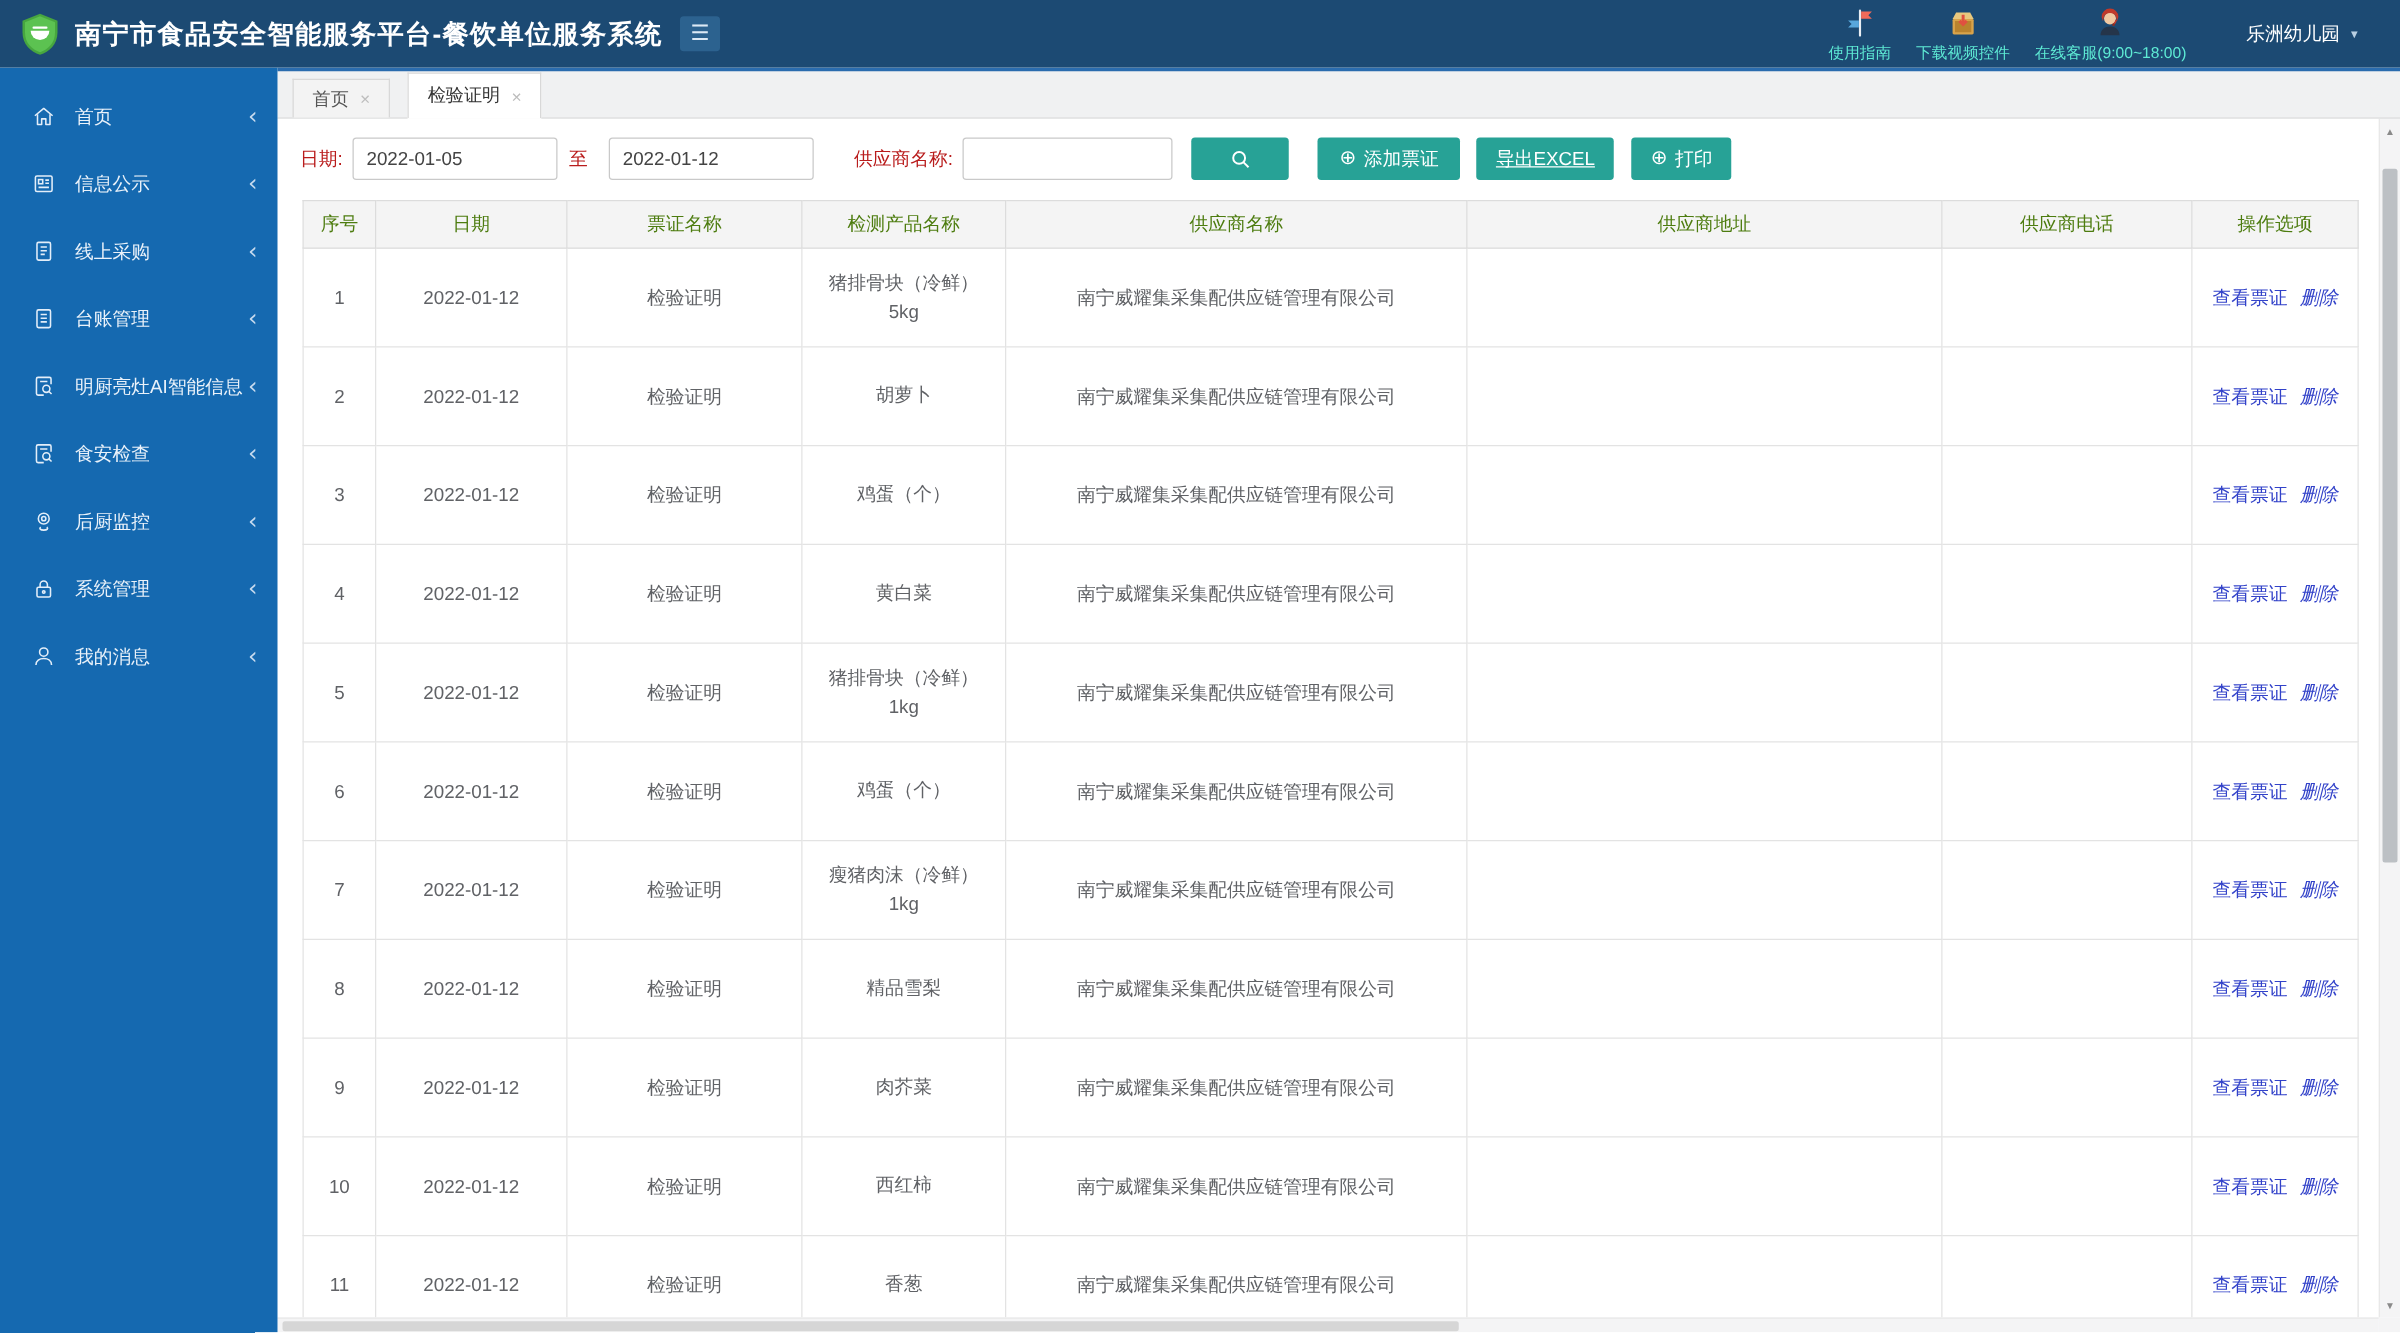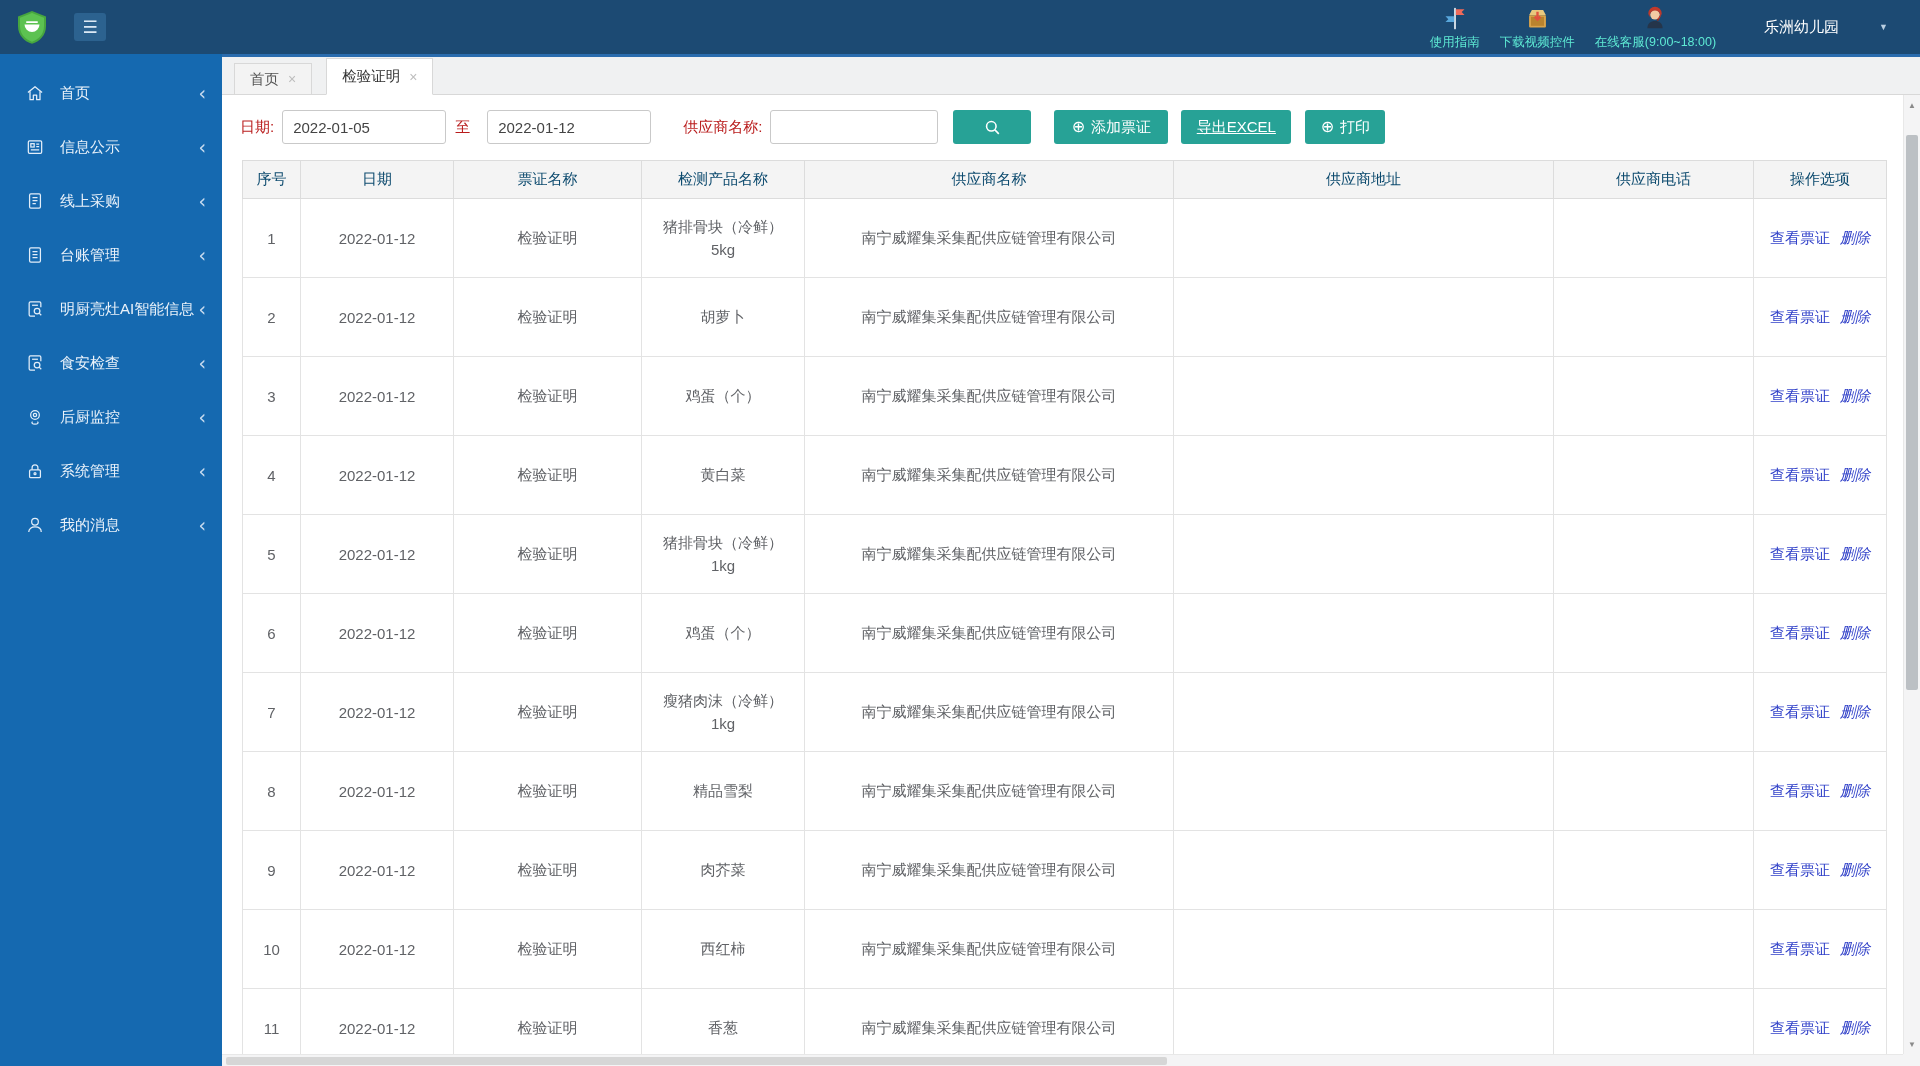--- a/index.html
+++ b/index.html
@@ -8,21 +8,21 @@
 
   
   .topbar { position:absolute; top:0; left:0; width:100%; height:54px; background:#1c4a73; display:flex; align-items:center; padding:0 22px 0 14px; z-index:5; }
   .logo { width:36px; height:36px; margin-right:10px; flex:none; }
   .app-title { color:#fff; font-size:21px; font-weight:bold; letter-spacing:1px; white-space:nowrap; }
   .burger { margin-left:14px; width:32px; height:28px; background:#2c628f; border-radius:3px; color:#dce9f5; font-size:17px; display:flex; align-items:center; justify-content:center; cursor:pointer; }
   .top-spacer { flex:1; }
   .top-link { display:flex; flex-direction:column; align-items:center; justify-content:flex-end; margin-left:20px; cursor:pointer; }
   .top-link .ticon { height:28px; display:flex; align-items:flex-end; }
   .top-link .tlabel { color:#5eead4; font-size:12.5px; margin-top:2px; white-space:nowrap; }
-  .user-chip { display:flex; align-items:center; margin-left:48px; margin-right:10px; color:#fff; font-size:15px; cursor:pointer; white-space:nowrap;gap:33px; }
+  .user-chip { display:flex; align-items:center; margin-left:48px; margin-right:10px; color:#fff; font-size:15px; cursor:pointer; white-space:nowrap; }
   .user-caret { font-size:9px; color:#b9cfe2; margin-left:7px; }
 
   
   .sidebar { position:absolute; top:54px; left:0; width:222px; bottom:0; background:#1569b0; padding-top:12px; z-index:4; }
   .side-item { display:flex; align-items:center; height:54px; padding:0 16px 0 24px; color:#eaf2fa; cursor:pointer; }
   .side-item .sicon { width:22px; height:22px; flex:none; display:flex; align-items:center; justify-content:center; }
   .side-item .slabel { flex:1; margin-left:14px; font-size:15px; white-space:nowrap; }
   .side-item .chev { font-size:19px; line-height:1; color:#c6daee; font-family:"DejaVu Sans",sans-serif; }
 
   
@@ -45,21 +45,21 @@
   .btn { height:34px; border:none; border-radius:3px; background:#27a296; color:#fff; font-size:15px; display:inline-flex; align-items:center; justify-content:center; cursor:pointer; font-family:inherit; }
   .btn-search { width:78px; margin-left:15px; }
   .btn-add { width:114px; margin-left:23px; gap:6px; }
   .btn-export { width:110px; margin-left:13px;text-decoration:underline; }
   .btn-print { width:80px; margin-left:14px; gap:6px; }
   .plus-glyph { font-size:16px; line-height:1; }
 
   
   .tbl-wrap { padding:2px 17px 0 20px; }
   table { width:100%; border-collapse:collapse; table-layout:fixed; }
-  th { height:38px; background:#f4f4f4; border:1px solid #dcdcdc; font-weight:normal; font-size:15px; color:#0c4a6e; }
+  th { height:38px; background:#f4f4f4; border:1px solid #dcdcdc; font-weight:normal; font-size:15px; color:#4d7c0f; }
   td { height:79px; border:1px solid #e3e3e3; text-align:center; vertical-align:middle; font-size:15px; color:#606266; }
   td.c-product { white-space:pre-line; line-height:1.55; }
   .op-link { color:#3242c9; cursor:pointer; text-decoration:none; }
   .op-link + .op-link { margin-left:10px;font-style:italic; }
 
   
   .vscroll { position:absolute; top:41px; right:0; width:17px; bottom:12px; background:#f4f4f5; border-left:1px solid #e8e8e8; }
   .vscroll .arr { position:absolute; left:0; width:100%; height:16px; color:#8a8a8a; font-size:8px; display:flex; align-items:center; justify-content:center; }
   .arr-up { top:2px; } .arr-down { bottom:2px; }
   .vthumb { position:absolute; left:2px; right:2px; top:40px; height:555px; background:#bcc0c4; border-radius:2px; }
@@ -72,20 +72,21 @@
 
 <div class="app">
 
   <div class="topbar">
     <svg class="logo" viewBox="0 0 36 36">
       <path d="M18 2 L32 7.5 V17 C32 26.5 25.5 32.5 18 34.8 C10.5 32.5 4 26.5 4 17 V7.5 Z" fill="#47a63f"></path>
       <path d="M18 4 L30 8.8 V17 C30 25.4 24.4 30.7 18 32.8 C11.6 30.7 6 25.4 6 17 V8.8 Z" fill="#5cc251"></path>
       <path d="M10.5 15.5 h15 a7.5 7.5 0 0 1 -15 0 Z" fill="#ffffff"></path>
       <rect x="12" y="12.2" width="12" height="1.8" rx="0.9" fill="#ffffff"></rect>
     </svg>
+    <div class="app-title">南宁市食品安全智能服务平台-餐饮单位服务系统</div>
     <div class="burger">☰</div>
 
     <div class="top-spacer"></div>
 
     <div class="top-link">
       <span class="ticon">
         <svg width="26" height="27" viewBox="0 0 24 24">
           <rect x="11.2" y="2" width="1.6" height="20" rx="0.8" fill="#e8eef4"></rect>
           <path d="M12.8 3.5 h8 l-2.6 2.6 2.6 2.6 h-8 Z" fill="#ef6a5a"></path>
           <path d="M11.2 10 h-8 l2.6 2.6 -2.6 2.6 h8 Z" fill="#58a7dc"></path>

